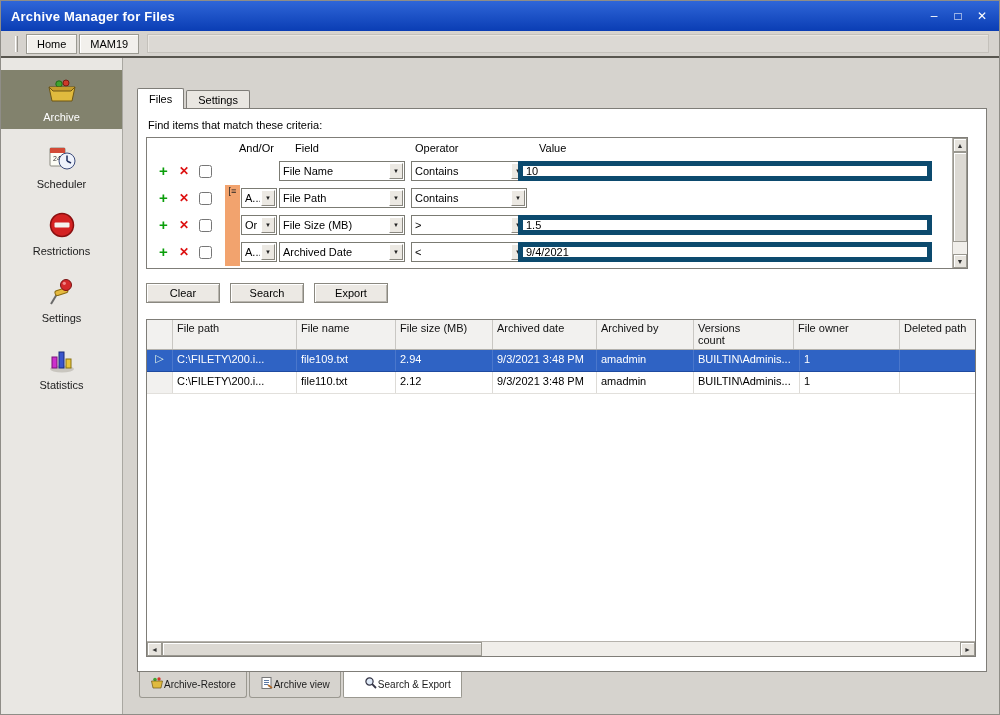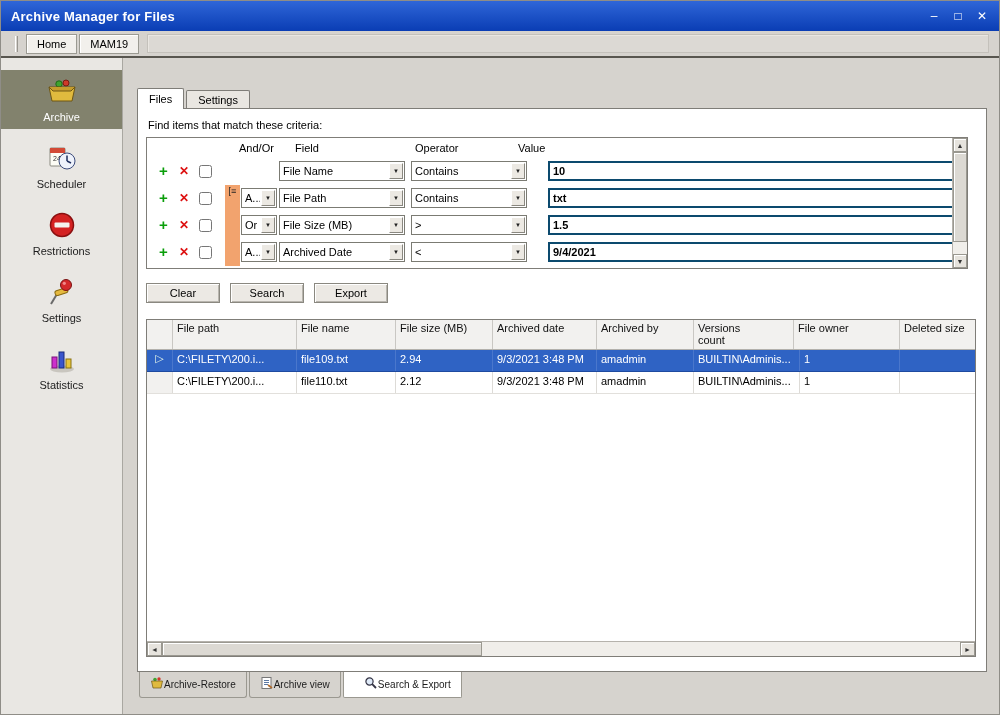--- a/index.html
+++ b/index.html
@@ -32,34 +32,34 @@
   .ptab{font-size:11px;padding:3px 11px 2px;background:#e9e6e1;border:1px solid #7f7d78;border-bottom:none;border-radius:2px 2px 0 0;margin-right:2px;margin-top:2px;}
   .ptab.active{background:#fff;margin-top:0;padding-top:4px;margin-bottom:-1px;padding-bottom:3px;}
 
   .panel{position:relative;background:#fff;border:1px solid #7f7d78;height:564px;padding:8px;}
   .caption{font-size:11px;color:#000;margin:2px 0 6px 2px;}
 
   
   .criteria{position:relative;width:822px;height:132px;border:1px solid #7f7d78;background:#fff;padding-right:15px;}
   .crit-header{position:relative;height:20px;font-size:11px;color:#000;}
   .crit-header span{position:absolute;top:4px;white-space:nowrap;}
-  .h-andor{left:92px;}.h-field{left:148px;}.h-op{left:268px;}.h-value{left:371px;}
+  .h-andor{left:92px;}.h-field{left:148px;}.h-op{left:268px;}.h-value{left:392px;}
   .crit-row{position:relative;height:27px;}
   .plus{position:absolute;left:12px;top:5px;color:#0a9e0a;font-weight:bold;font-size:15px;line-height:15px;}
   .cross{position:absolute;left:32px;top:7px;color:#dd1111;font-weight:bold;font-size:12px;line-height:12px;}
   .crit-cb{position:absolute;left:52px;top:7px;width:13px;height:13px;margin:0;}
   .bracket{position:absolute;left:78px;top:0;width:15px;height:27px;font-size:9px;line-height:13px;text-align:center;color:#222;overflow:hidden;}
   .bracket.grouped{background:var(--group-bracket,#f2a36e);}
   .combo{position:absolute;top:3px;height:20px;background:#fff;border:1px solid #7b7b73;font-size:11px;}
   .combo .ctext{position:absolute;left:3px;top:3px;right:16px;overflow:hidden;white-space:nowrap;}
   .combo .carrow{position:absolute;right:1px;top:1px;bottom:1px;width:14px;background:#ece9e3;border:1px solid #fff;border-right-color:#8a8880;border-bottom-color:#8a8880;font-size:6px;display:flex;align-items:center;justify-content:center;color:#222;}
   .combo.andor{left:94px;width:36px;}
   .combo.field{left:132px;width:126px;}
   .combo.op{left:264px;width:116px;}
-  .val-input{position:absolute;left:401px;top:3px;width:414px;height:20px;border:2px solid #0c4a6e;font-size:11px;padding:0 3px;cursor:text;font-weight:bold;}
+  .val-input{position:absolute;left:371px;top:3px;width:414px;height:20px;border:5px solid #0c4a6e;font-size:11px;padding:0 3px;cursor:text;}
 
   .vscroll{position:absolute;top:0;right:0;bottom:0;width:15px;border-left:1px solid #b5b2ac;background:#f0eeea;}
   .vbtn{position:absolute;left:0;width:14px;height:14px;background:#e6e3dd;border:1px solid #9a9890;box-shadow:inset 1px 1px 0 #fff;font-size:7px;display:flex;align-items:center;justify-content:center;color:#333;}
   .vbtn-up{top:0;}
   .vbtn-down{bottom:0;}
   .vthumb{position:absolute;left:0;top:14px;width:14px;height:calc(100% - 40px);background:#dcd9d3;border:1px solid #9a9890;box-shadow:inset 1px 1px 0 #fff;}
 
   
   .btn-row{display:flex;gap:10px;margin-top:14px;}
   .btn{width:74px;height:20px;font-size:11px;background:#ece9e4;border:1px solid #8a8880;box-shadow:inset 1px 1px 0 #fff,inset -1px -1px 0 #b8b5ae;text-align:center;padding-top:3px;}
@@ -216,21 +216,20 @@
                   <span class="carrow">▼</span>
                 </span>
     <span class="combo field">
                   <span class="ctext">File Path</span>
                   <span class="carrow">▼</span>
                 </span>
     <span class="combo op">
                   <span class="ctext">Contains</span>
                   <span class="carrow">▼</span>
                 </span>
-    <input type="text" class="val-input" value="txt" style="">
   </div>
 
   <div class="crit-row">
     <span class="plus">+</span>
     <span class="cross">✕</span>
     <input type="checkbox" class="crit-cb" style="">
     <span class="bracket grouped"></span>
     <span class="combo andor">
                   <span class="ctext">Or</span>
                   <span class="carrow">▼</span>
@@ -282,21 +281,21 @@
         <div class="results">
           <div class="rheader">
               <div class="rcell hcell c0"></div>
               <div class="rcell hcell c1">File path</div>
               <div class="rcell hcell c2">File name</div>
               <div class="rcell hcell c3">File size (MB)</div>
               <div class="rcell hcell c4">Archived date</div>
               <div class="rcell hcell c5">Archived by</div>
               <div class="rcell hcell c7">Versions count</div>
               <div class="rcell hcell c6">File owner</div>
-              <div class="rcell hcell c8">Deleted size</div>
+              <div class="rcell hcell c8">Deleted path</div>
             </div>
           <div class="rbody">
               <div class="rrow selected">
                 <div class="rcell selcell c0"><span class="rowarrow">▷</span></div>
                 <div class="rcell c1">C:\FILETY\200.i...</div>
                 <div class="rcell c2">file109.txt</div>
                 <div class="rcell c3">2.94</div>
                 <div class="rcell c4">9/3/2021 3:48 PM</div>
                 <div class="rcell c5">amadmin</div>
                 <div class="rcell c6">BUILTIN\Adminis...</div>

